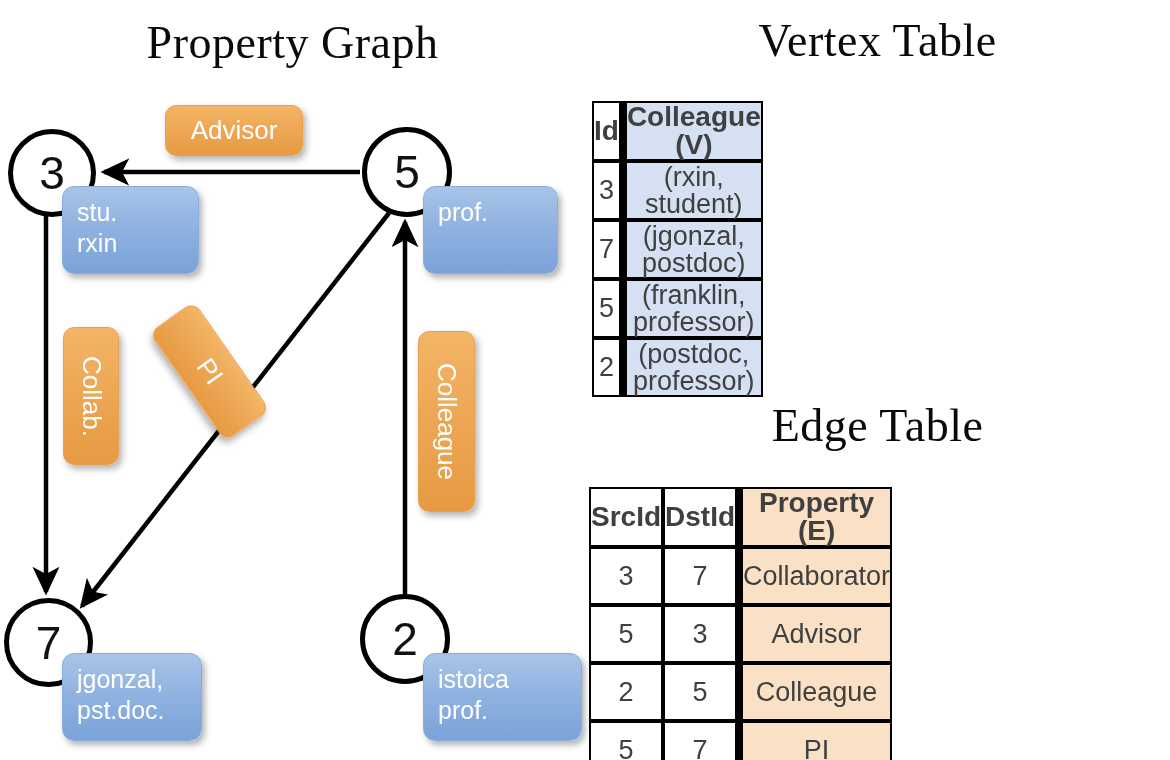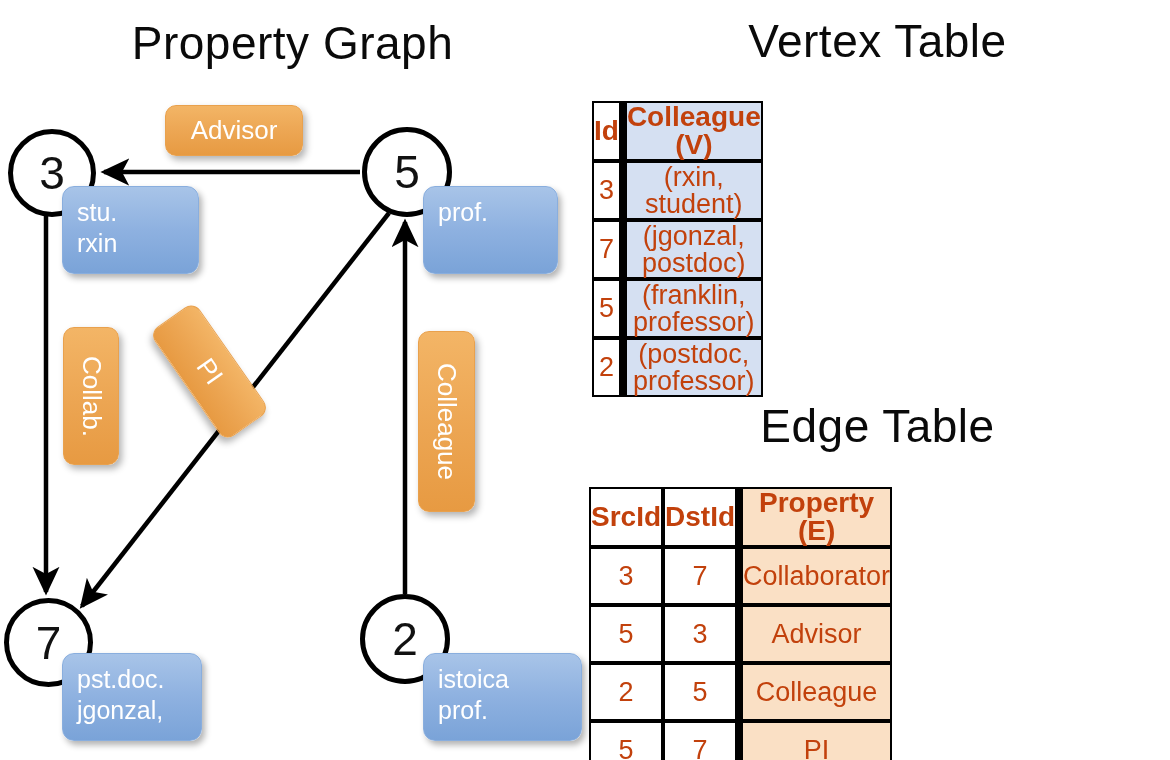--- a/index.html
+++ b/index.html
@@ -7,21 +7,21 @@
   body{
     width:1170px;height:760px;position:relative;overflow:hidden;
     font-family:"Liberation Sans","DejaVu Sans",sans-serif;
     color:#000;
   }
   .pane{position:absolute;}
 
   
   .section-title{
     position:absolute;
-    font-family:Liberation Sans, sans-serif;
+    font-family:Liberation Serif, serif;
     font-weight:300;
     font-size:46px;
     line-height:1;
     letter-spacing:0.5px;
     color:#0a0a0a;
     white-space:nowrap;
     text-align:center;
   }
   #title-property-graph{left:0;top:20px;width:585px;}
   #title-vertex-table{left:585px;top:18px;width:585px;}
@@ -89,21 +89,21 @@
     table-layout:fixed;
   }
   table.grid td{
     border:2px solid #000;
     text-align:center;
     vertical-align:middle;
     font-size:27px;
     font-weight:400;
     line-height:1;
     padding:0;
-    color:#c2410c;
+    color:#404040;
   }
   table.grid td.hdr{font-weight:bold;font-size:28px;}
   td.prop-v{background:#d5e0f2;}
   td.prop-e{background:#fae0c5;margin-left:17px;}
   td.gapcell{border:none;background:transparent;width:5px;}
 
   #vertex-table{left:592px;top:101px;}
   #edge-table{left:589px;top:487px;}
 </style>
 </head>
@@ -143,22 +143,22 @@
   </div>
 
   <div class="vbox" style="left:62px;top:186px;width:137px;height:88px;">
     <span>stu.</span>
     <span>rxin</span>
   </div>
   <div class="vbox" style="left:423px;top:186px;width:135px;height:88px;">
     <span>prof.</span>
   </div>
   <div class="vbox" style="left:62px;top:653px;width:140px;height:88px;">
+    <span>jgonzal,</span>
     <span>pst.doc.</span>
-    <span>jgonzal,</span>
   </div>
   <div class="vbox" style="left:423px;top:653px;width:159px;height:88px;">
     <span>istoica</span>
     <span>prof.</span>
   </div>
 
   <div class="ebox" style="left:165px;top:105px;width:138px;height:51px;">
     <span>Advisor</span>
   </div>
 

